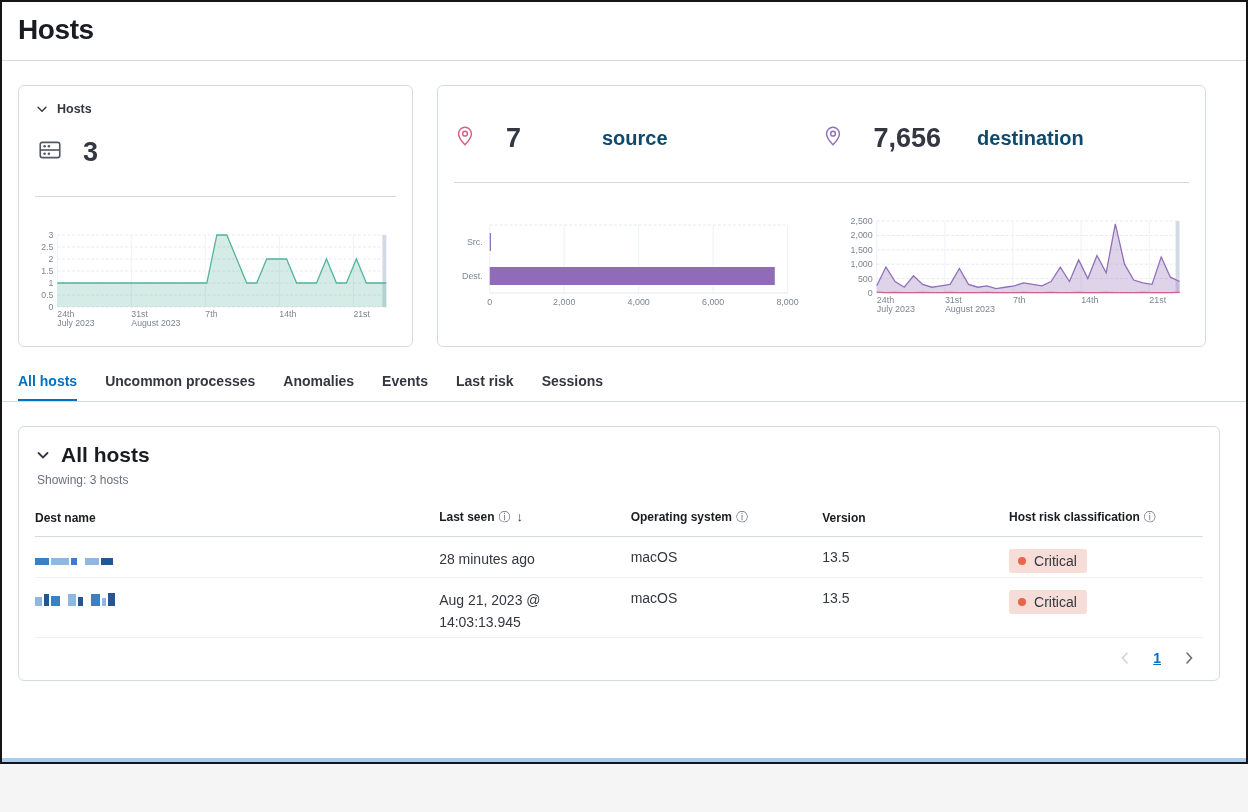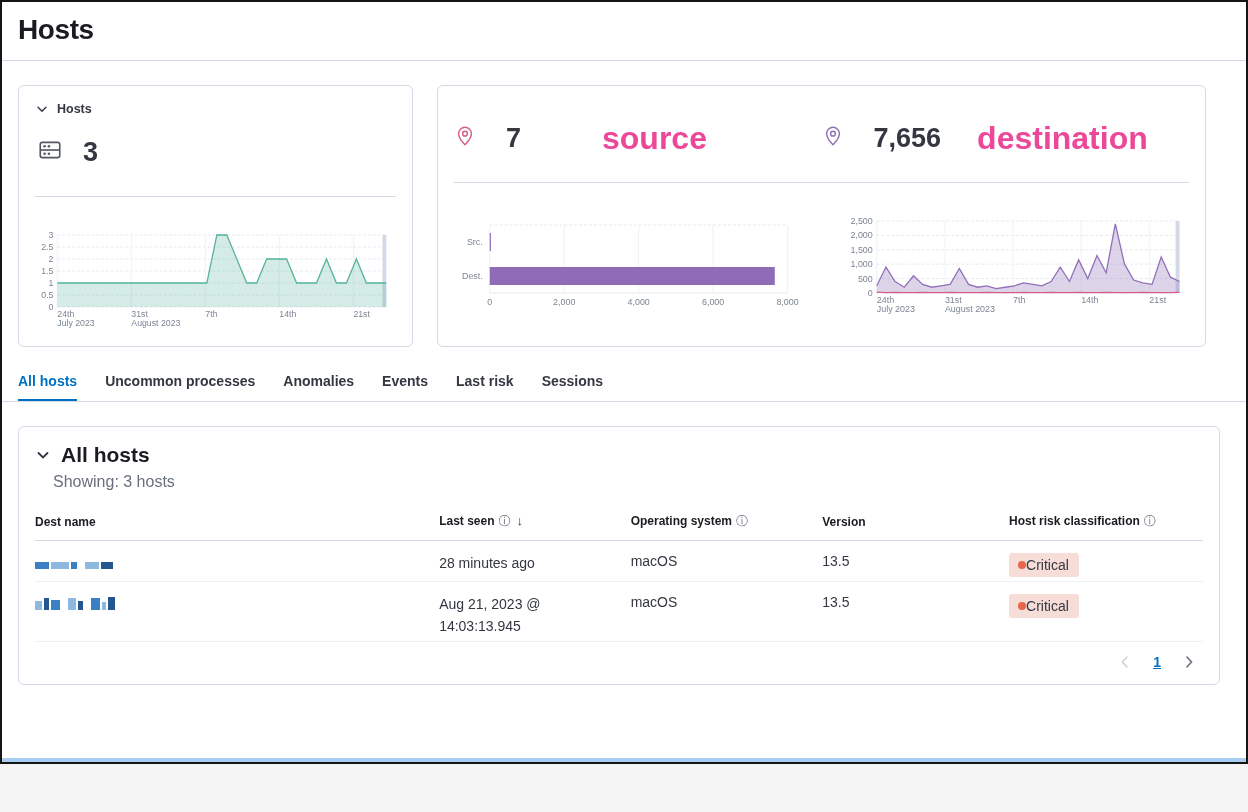--- a/index.html
+++ b/index.html
@@ -20,45 +20,45 @@
   .ips-panel { flex:1; height:262px; padding:16px; }
   .panel-header { display:flex; align-items:center; gap:8px; }
   .panel-title { font-size:12.5px; font-weight:700; color:#343741; }
   .chev { display:inline-flex; cursor:pointer; color:#343741; }
   .metric-row { display:flex; align-items:center; gap:20px; margin:16px 0 0 2px; height:40px; }
   .metric-value { font-size:27px; font-weight:700; color:#343741; }
   .ips-metrics { display:flex; margin-top:16px; height:40px; }
   .ips-group { display:flex; align-items:center; width:50%; }
   .ips-group .pin { margin-right:30px; }
   .ips-group .metric-value { min-width:60px; }
-  .metric-label { font-size:32px; font-weight:700; color:#ec4899; margin-left:36px; }
+  .metric-label { font-size:20px; font-weight:700; color:#0c4a6e; margin-left:36px; }
   .panel-divider { border-bottom:1px solid #d3dae6; margin-top:24px; }
   .chart { display:block; margin-top:32px; width:100%; height:104px; }
   .charts-row { display:flex; gap:44px; margin-top:32px; }
   .charts-row .chart { width:48%; margin-top:0; }
   .ctick { font-size:9px; fill:#7c8594; font-family:"Liberation Sans",sans-serif; }
 
   
   .tabs { display:flex; gap:28px; margin-top:26px; padding:0 16px; border-bottom:1px solid #d3dae6; }
   .tab { padding-bottom:12px; font-size:14px; font-weight:700; color:#343741; cursor:pointer; white-space:nowrap; }
   .tab.active { color:#0071c2; box-shadow: inset 0 -2px 0 #0071c2; }
 
   
   .table-panel { margin:24px 26px 0 16px; padding:16px 16px 6px; }
   .table-title-row { display:flex; align-items:center; gap:10px; }
   .table-title { font-size:21px; font-weight:700; color:#1a1c21; }
-  .showing { margin-top:6px; margin-left:18px; font-size:16px; color:#69707d; }
+  .showing { margin-top:6px; margin-left:2px; font-size:12px; color:#69707d; }
   table { width:100%; border-collapse:collapse; margin-top:14px; font-size:14px; }
   thead th { text-align:left; font-size:12px; font-weight:700; color:#1a1c21; padding:8px 8px 10px 0; border-bottom:1px solid #d3dae6; white-space:nowrap; }
   tbody td { padding:12px 8px 4px 0; border-bottom:1px solid #edeff3; vertical-align:top; color:#343741; }
   .info { font-size:12px; color:#69707d; margin-left:4px; cursor:default; font-weight:400; }
   .sort-arrow { font-size:13px; color:#343741; margin-left:6px; cursor:pointer; }
   .redact { display:flex; align-items:flex-end; height:16px; padding-top:2px; cursor:pointer; }
   .last-seen-text { max-width:140px; line-height:1.55; }
-  .badge { display:inline-flex; align-items:center; gap:0; font-size:14px; line-height:20px; }
+  .badge { display:inline-flex; align-items:center; gap:8px; font-size:14px; line-height:20px; }
   .badge.critical { background:#f6ddd8; border-radius:3px; padding:2px 10px 2px 9px; }
   .badge.unknown { padding:2px 0; }
   .dot { width:8px; height:8px; border-radius:50%; flex:none; }
   .badge.critical .dot { background:#e7664c; }
   .badge.unknown .dot { background:#a6aebd; }
 
   .pagination { display:flex; justify-content:flex-end; align-items:center; gap:20px; padding:12px 6px 8px; }
   .page-arrow { display:inline-flex; cursor:pointer; color:#69707d; }
   .page-arrow.disabled { color:#cdd3dd; cursor:default; }
   .page-number { font-size:14px; font-weight:700; color:#0071c2; text-decoration:underline; cursor:pointer; }

